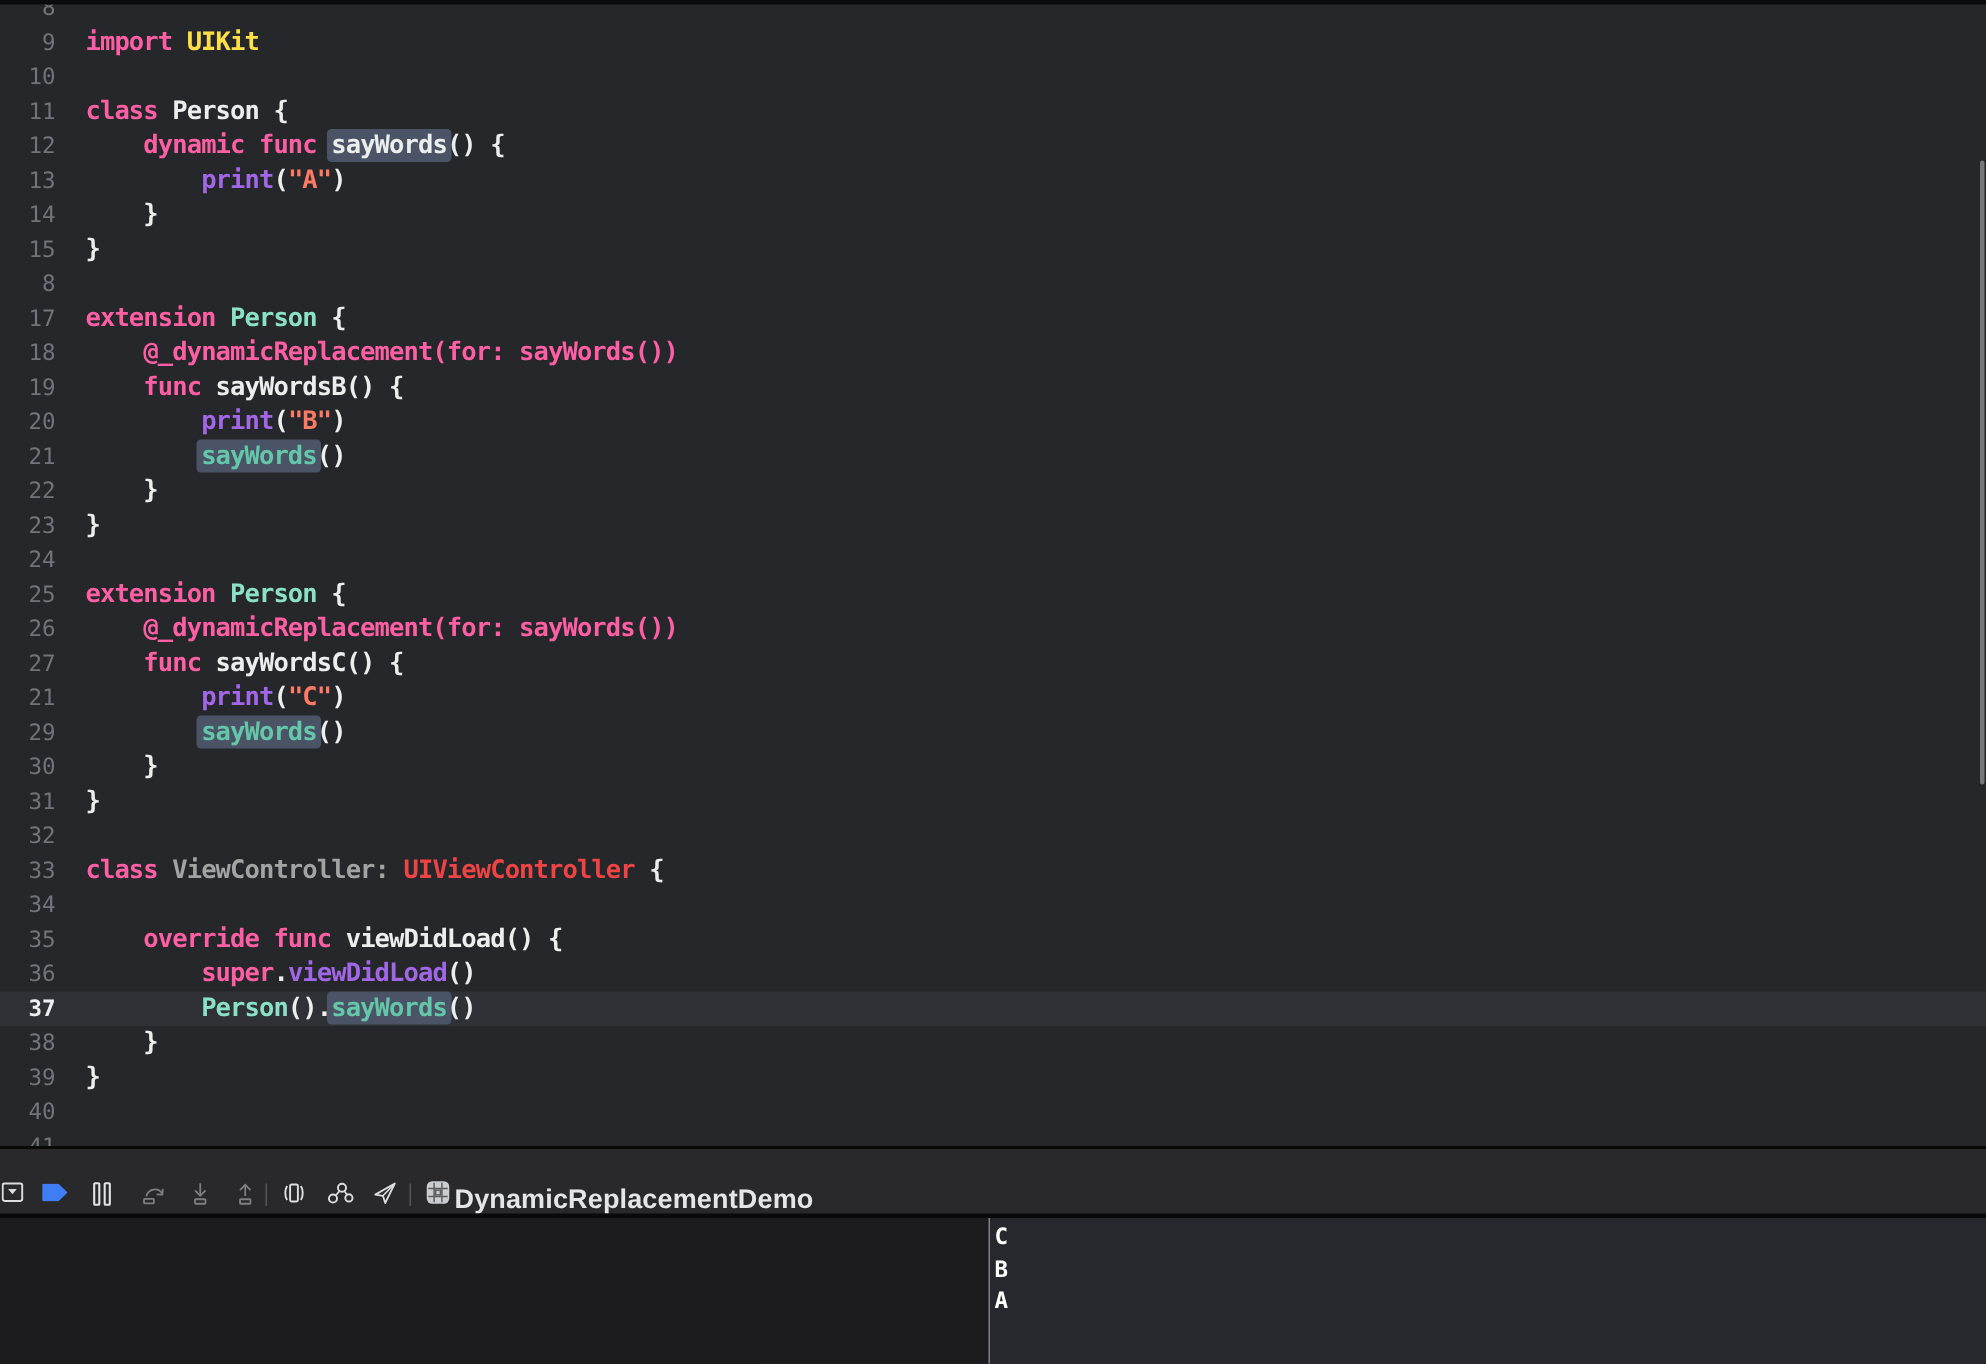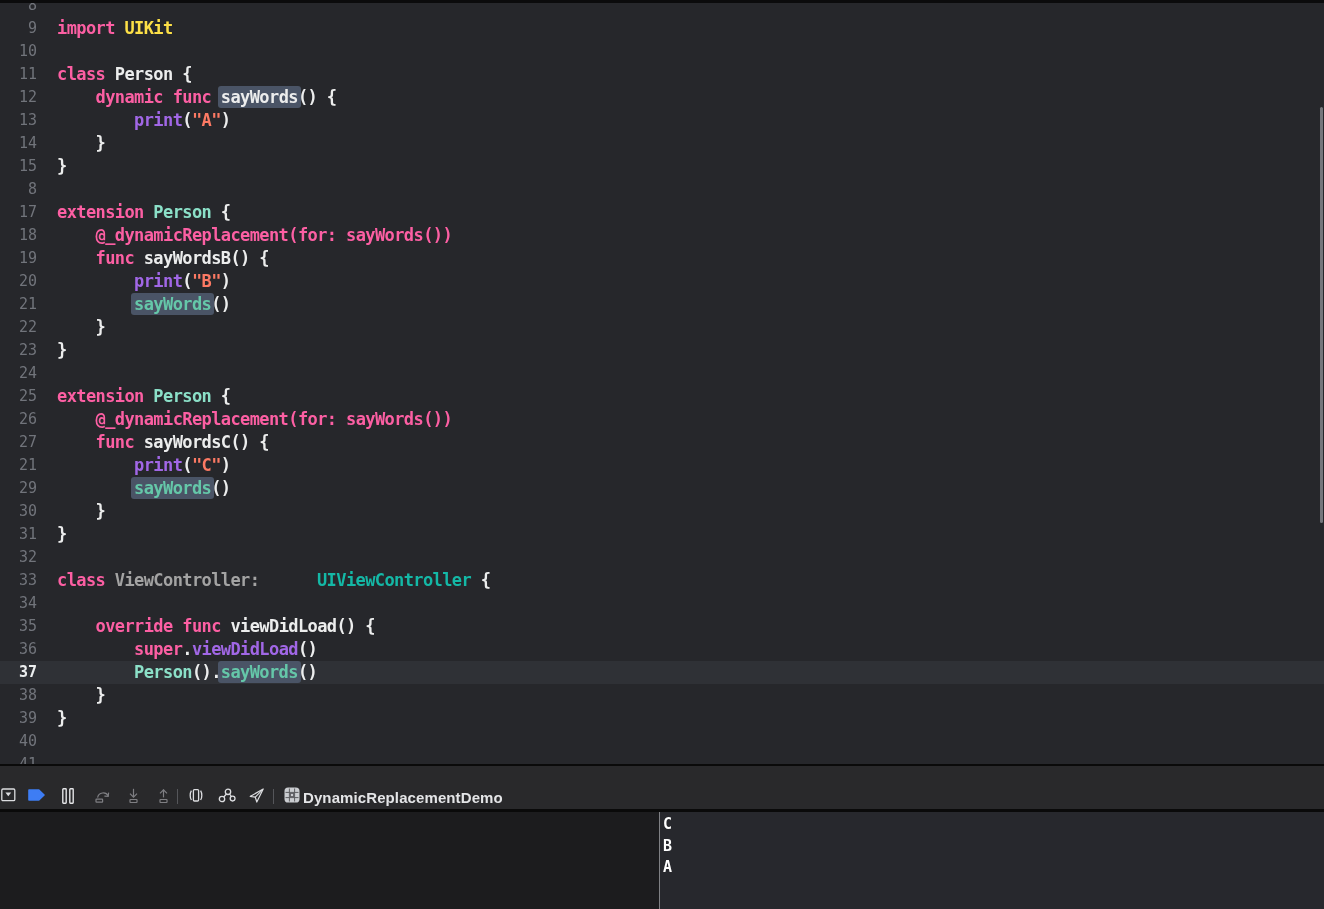--- a/index.html
+++ b/index.html
@@ -34,21 +34,21 @@
   
   #editor-bottom-line{position:absolute;left:0;top:764px;width:100%;height:2px;background:#0a0a0a;}
   #debugbar{
     position:absolute;left:0;top:766px;width:100%;height:43px;
     background:#29292b;
   }
   .tbicon{position:absolute;top:22px;}
   .tbdiv{position:absolute;top:23px;width:1px;height:15px;background:#55565a;}
   #run-target-label{
     position:absolute;left:303px;top:23px;
-    font-family:"Liberation Sans",sans-serif;font-size:15px;font-weight:bold;
+    font-family:"Liberation Sans",sans-serif;font-size:18px;font-weight:bold;
     color:#e4e5e7;letter-spacing:0.1px;
   }
   #debug-bottom-line{position:absolute;left:0;top:809px;width:100%;height:3px;background:#0a0a0a;}
   
   #console-area{position:absolute;left:0;top:812px;width:100%;height:97px;}
   #variables-pane{position:absolute;left:0;top:0;width:659px;height:100%;background:#1c1c1e;}
   #console-split{position:absolute;left:659px;top:0;width:1px;height:100%;background:#7f8084;}
   #console-pane{position:absolute;left:660px;top:0;right:0;height:100%;background:#27282d;}
   #console-out{padding:2px 0 0 3px;}
   .conline{
@@ -156,21 +156,21 @@
       <div class="row">
         <span class="gut">31</span>
         <span class="code"><span class="tok" style="color: rgb(236, 237, 237);">}</span></span>
       </div>
       <div class="row">
         <span class="gut">32</span>
         <span class="code"></span>
       </div>
       <div class="row">
         <span class="gut">33</span>
-        <span class="code"><span class="tok" style="color: rgb(252, 95, 163);">class</span><span class="tok" style="color: #a3a3a3;"> ViewController: </span><span class="tok" style="color: #14b8a6; margin-left: 48px;">UIViewController</span><span class="tok" style="color: rgb(236, 237, 237);"> {</span></span>
+        <span class="code"><span class="tok" style="color: rgb(252, 95, 163);">class</span><span class="tok" style="color: #a3a3a3;"> ViewController: </span><span class="tok" style="color: #ef4444;">UIViewController</span><span class="tok" style="color: rgb(236, 237, 237);"> {</span></span>
       </div>
       <div class="row">
         <span class="gut">34</span>
         <span class="code"></span>
       </div>
       <div class="row">
         <span class="gut">35</span>
         <span class="code"><span class="tok" style="color: rgb(236, 237, 237);">    </span><span class="tok" style="color: rgb(252, 95, 163);">override</span><span class="tok" style="color: rgb(236, 237, 237);"> </span><span class="tok" style="color: rgb(252, 95, 163);">func</span><span class="tok" style="color: rgb(236, 237, 237);"> viewDidLoad() {</span></span>
       </div>
       <div class="row">

